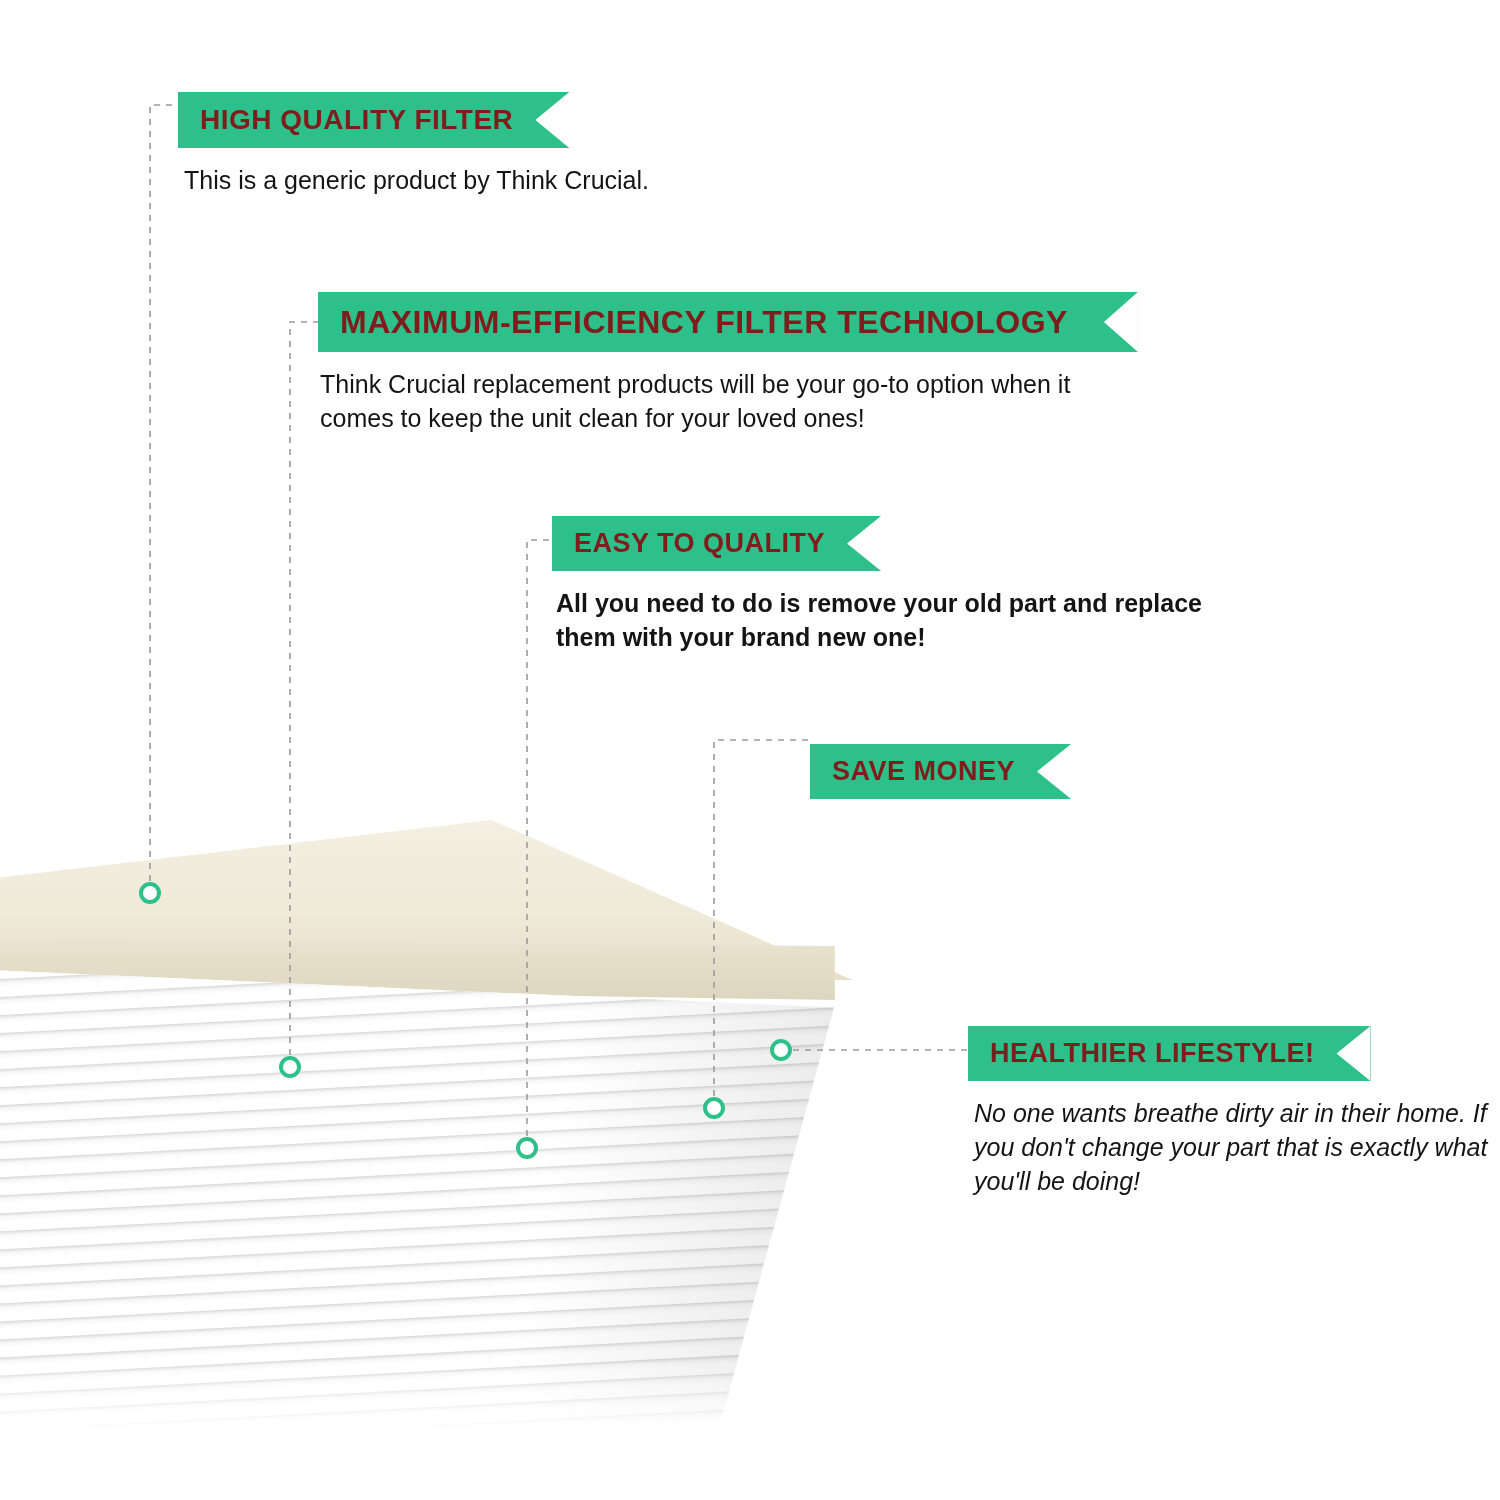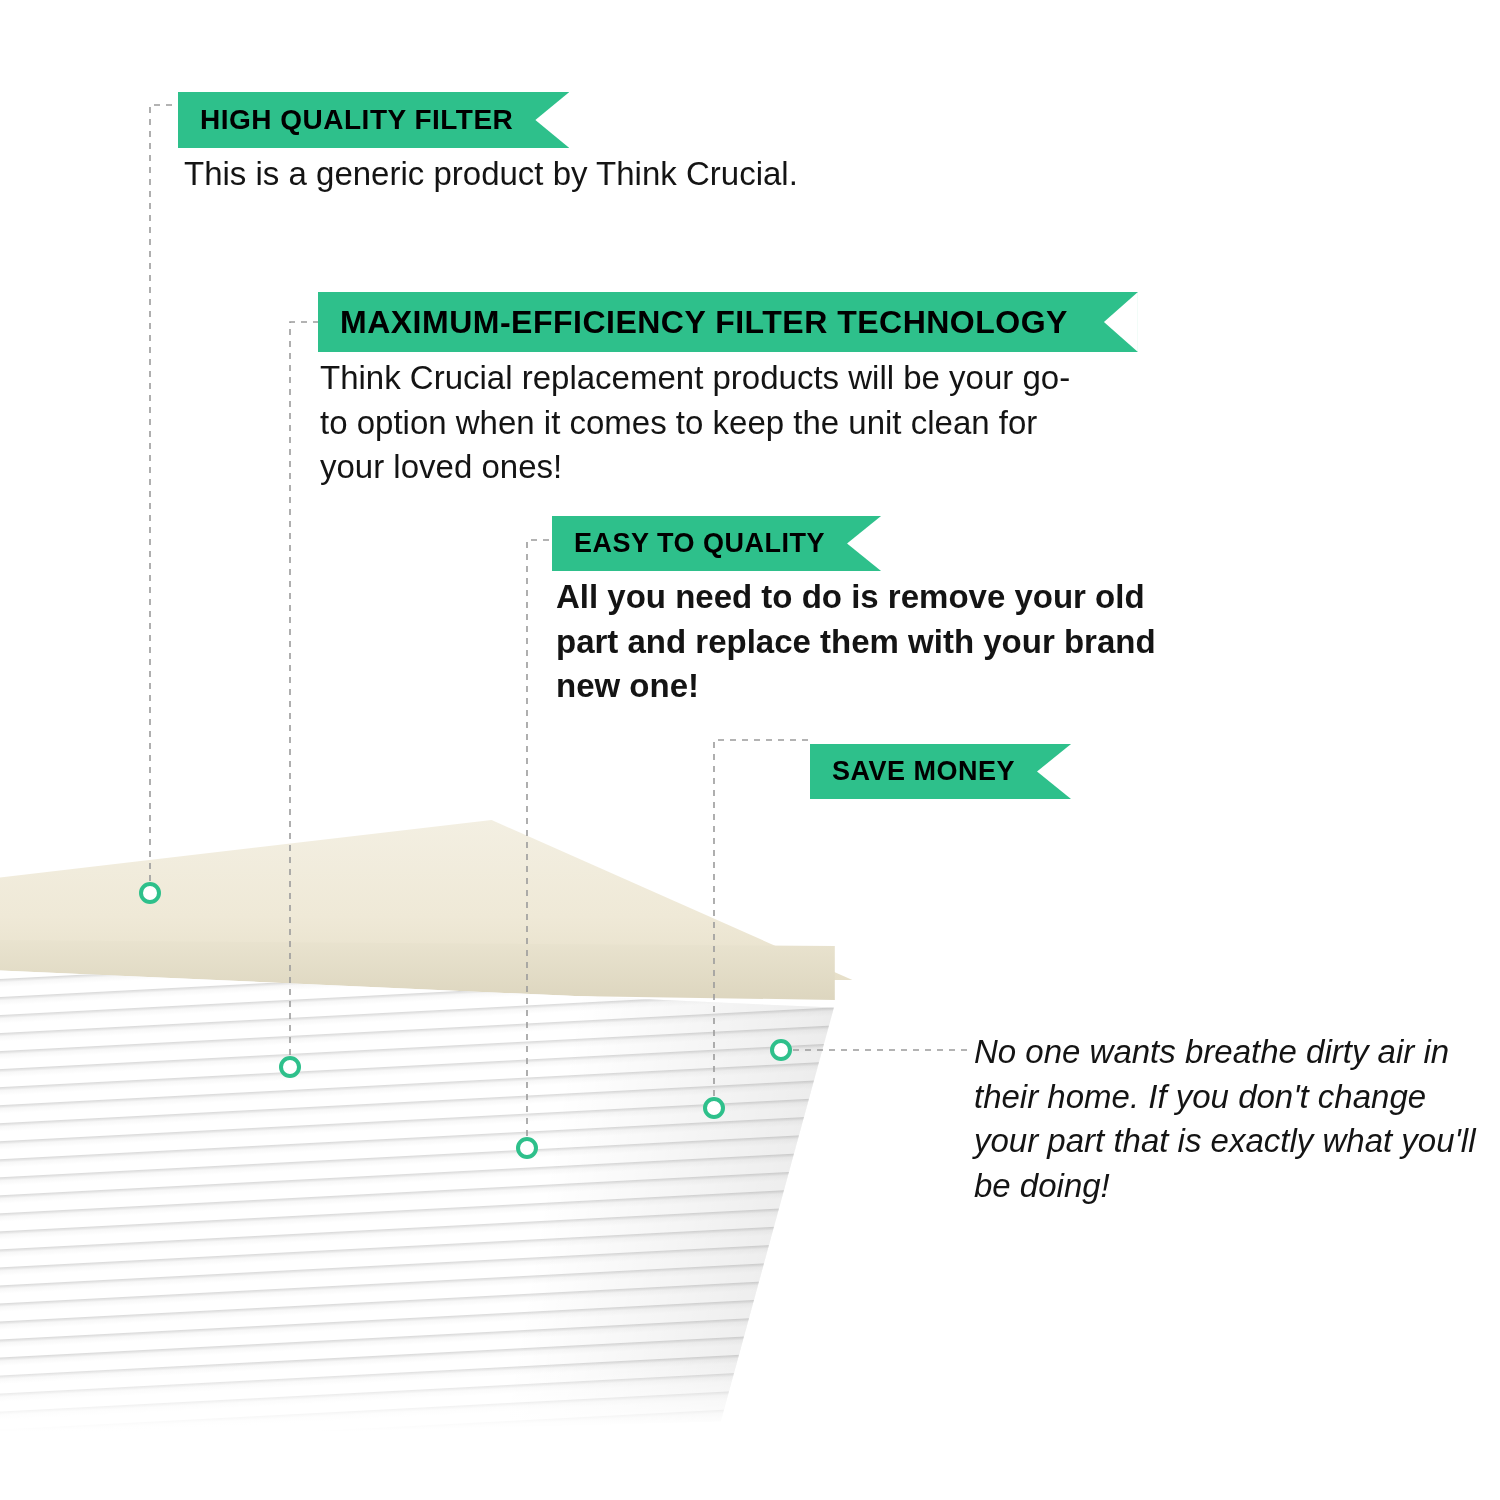--- a/index.html
+++ b/index.html
@@ -88,43 +88,43 @@
   }
 
   
   .callout {
     position: absolute;
   }
   .banner {
     position: relative;
     display: inline-block;
     background: #2ec08b;
-    color: #000000;
+    color: #7f1d1d;
     font-weight: bold;
     letter-spacing: 0.5px;
     font-size: 27px;
     line-height: 1;
     padding: 14px 56px 14px 22px;
     white-space: nowrap;
   }
   .banner::after {
     content: "";
     position: absolute;
     right: 0;
     top: 0;
     bottom: 0;
     width: 34px;
     background: #ffffff;
     clip-path: polygon(100% 0%, 100% 100%, 0% 50%);
   }
   .body-text {
-    font-size: 33px;
+    font-size: 25px;
     line-height: 1.35;
     color: #141414;
-    margin-top: 4px;
+    margin-top: 16px;
     max-width: 640px;
   }
 
   
   #co-1 { left: 178px; top: 92px; }
   #co-1 .banner { font-size: 28px; }
   #co-1 .body-text { margin-left: 6px; max-width: 700px; }
 
   #co-2 { left: 318px; top: 292px; }
   #co-2 .banner { font-size: 32px; padding-right: 70px; }
@@ -198,14 +198,15 @@
 <div class="callout" id="co-3">
   <div class="banner">EASY TO QUALITY</div>
   <div class="body-text">All you need to do is remove your old part and replace them with your brand new one!</div>
 </div>
 
 <div class="callout" id="co-4">
   <div class="banner">SAVE MONEY</div>
 </div>
 
 <div class="callout" id="co-5">
+  <div class="banner">HEALTHIER LIFESTYLE!</div>
   <div class="body-text">No one wants breathe dirty air in their home. If you don't change your part that is exactly what you'll be doing!</div>
 </div>
 
 </body></html>

